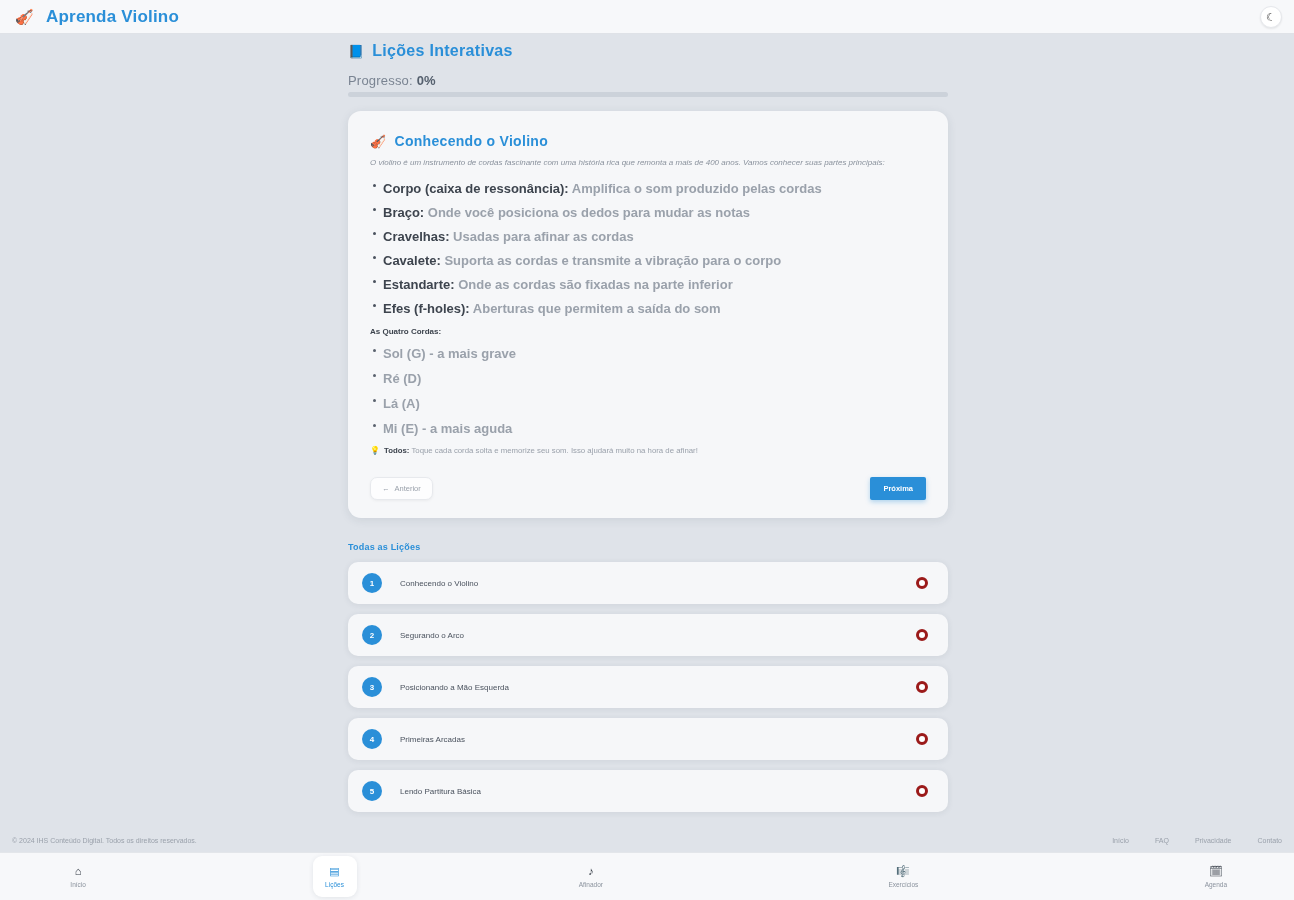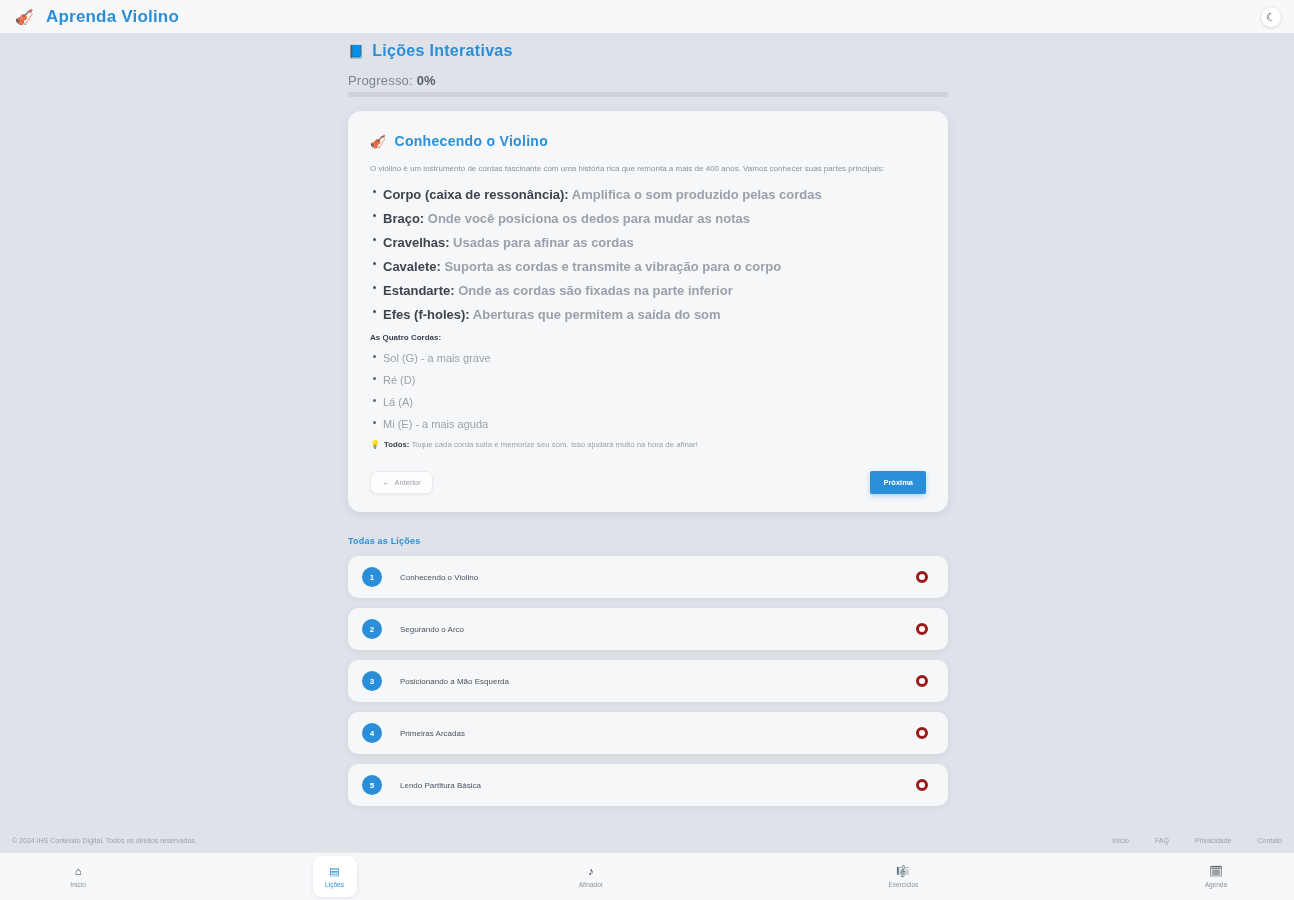--- a/index.html
+++ b/index.html
@@ -71,42 +71,42 @@
     box-shadow: 0 2px 10px rgba(40,55,80,.10);
     padding: 22px 22px 18px 22px;
   }
   .card-title {
     display: flex; align-items: center; gap: 8px;
     font-size: 14px; font-weight: bold; color: #2a8fd8;
     letter-spacing: .3px;
   }
   .card-title .emo { font-size: 13px; filter: none; }
   .card-intro {
-    margin-top: 14px; font-size: 8px; line-height: 1.4;
-    color: #8a929d; filter: blur(0.45px);
+    margin-top: 8px; font-size: 8px; line-height: 1.4;
+    color: #8a929d; filter: blur(0.45px); font-style: italic;
   }
   .parts { margin-top: 13px; list-style: none; }
   .parts li {
     position: relative; padding-left: 13px; margin-bottom: 9px;
     font-size: 13px; color: #9aa1ab; filter: blur(0.45px); font-weight: bold;
   }
   .parts li:before {
     content: ""; position: absolute; left: 3px; top: 3px;
     width: 3px; height: 3px; border-radius: 50%; background: #4a525e;
   }
   .parts li b { color: #3d444e; }
 
   .sub-head {
     margin-top: 11px; font-size: 8px; font-weight: bold;
     color: #3d444e; filter: blur(0.4px);
   }
   .strings { margin-top: 10px; list-style: none; }
   .strings li {
     position: relative; padding-left: 13px; margin-bottom: 10px;
-    font-size: 11px; color: #9aa1ab; filter: blur(0.45px);
+    font-size: 13px; color: #9aa1ab; filter: blur(0.45px); font-weight: bold;
   }
   .strings li:before {
     content: ""; position: absolute; left: 3px; top: 3px;
     width: 3px; height: 3px; border-radius: 50%; background: #5a626e;
   }
 
   .tip {
     margin-top: 8px; font-size: 7.8px; color: #9aa1ab;
     display: flex; gap: 4px; align-items: baseline; filter: blur(0.45px);
   }

